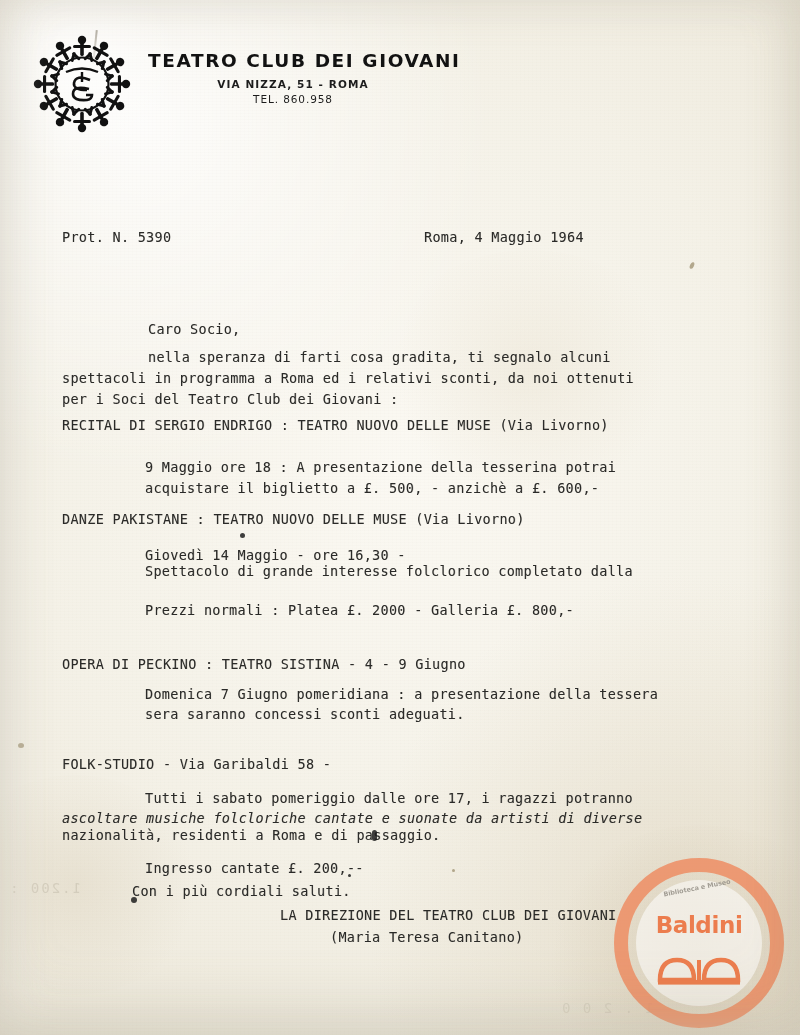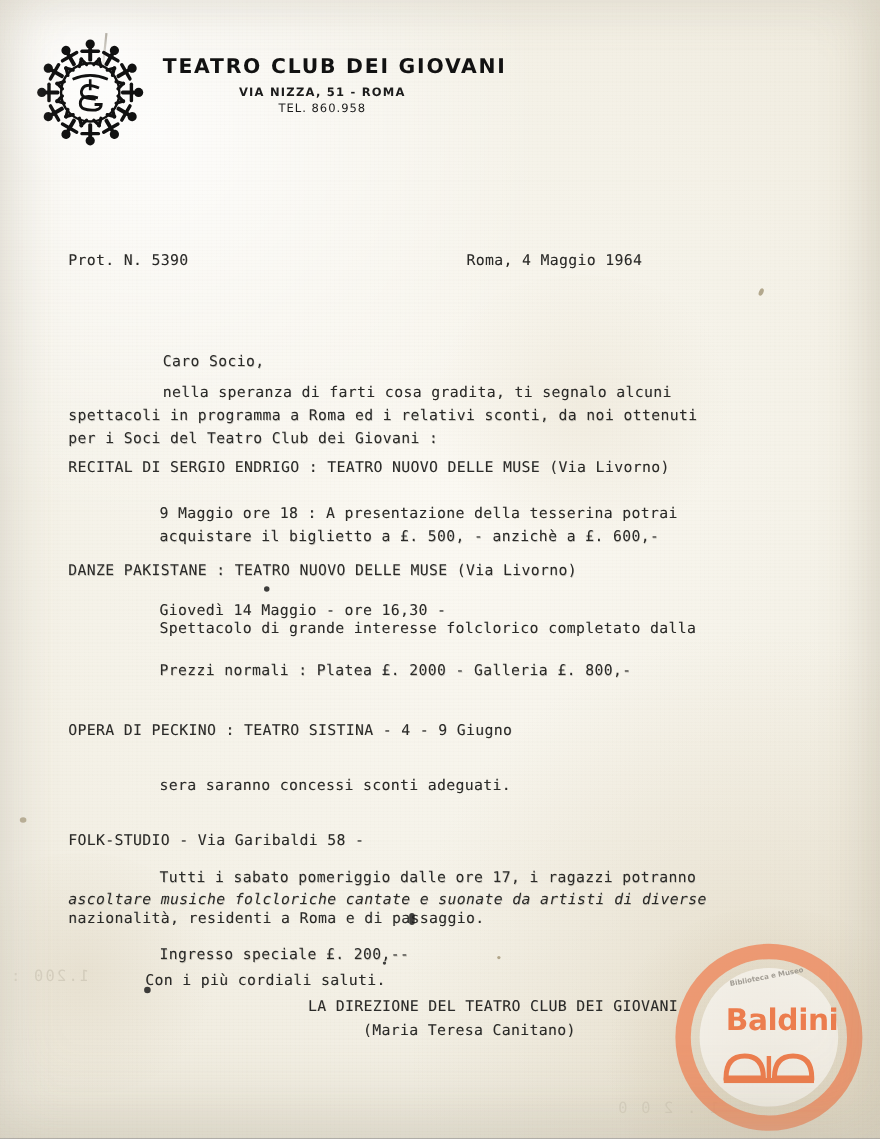--- a/index.html
+++ b/index.html
@@ -182,26 +182,26 @@
     font-family: "DejaVu Sans", sans-serif;
     font-size: 6.4px;
     font-weight: bold;
     line-height: 1.35;
     color: #9a958c;
     transform: rotate(-11deg);
     opacity: 0.9;
   }
   .stamp-name {
     position: absolute;
-    left: 12px;
+    left: 0;
     top: 54px;
     width: 100%;
     text-align: center;
     font-family: "DejaVu Sans", sans-serif;
-    font-size: 27px;
+    font-size: 23px;
     font-weight: bold;
     color: #ec7d4e;
     letter-spacing: -0.4px;
   }
   .stamp-book {
     position: absolute;
     left: 40px;
     top: 92px;
     width: 90px;
     height: 40px;
@@ -346,27 +346,28 @@
   <div class="typed" style="left:62px; top:418px;">RECITAL DI SERGIO ENDRIGO : TEATRO NUOVO DELLE MUSE (Via Livorno)</div>
   <div class="typed" style="left:145px; top:460px;">9 Maggio ore 18 : A presentazione della tesserina potrai</div>
   <div class="typed" style="left:145px; top:481px;">acquistare il biglietto a £. 500, - anzichè a £. 600,-</div>
 
   <div class="typed" style="left:62px; top:512px;">DANZE PAKISTANE : TEATRO NUOVO DELLE MUSE (Via Livorno)</div>
   <div class="typed" style="left:145px; top:548px;">Giovedì 14 Maggio - ore 16,30 -</div>
   <div class="typed" style="left:145px; top:564px;">Spettacolo di grande interesse folclorico completato dalla</div>
   <div class="typed" style="left:145px; top:603px;">Prezzi normali : Platea £. 2000 - Galleria £. 800,-</div>
 
   <div class="typed" style="left:62px; top:657px;">OPERA DI PECKINO : TEATRO SISTINA - 4 - 9 Giugno</div>
+  <div class="typed" style="left:145px; top:687px;">Domenica 7 Giugno pomeridiana : a presentazione della tessera</div>
   <div class="typed" style="left:145px; top:707px;">sera saranno concessi sconti adeguati.</div>
 
   <div class="typed" style="left:62px; top:757px;">FOLK-STUDIO - Via Garibaldi 58 -</div>
   <div class="typed" style="left:145px; top:791px;">Tutti i sabato pomeriggio dalle ore 17, i ragazzi potranno</div>
   <div class="typed" style="left:62px; top:811px;font-style:italic;">ascoltare musiche folcloriche cantate e suonate da artisti di diverse</div>
   <div class="typed" style="left:62px; top:828px;">nazionalità, residenti a Roma e di passaggio.</div>
-  <div class="typed" style="left:145px; top:861px;">Ingresso speciale £. 200,--</div>
+  <div class="typed" style="left:145px; top:861px;">Ingresso cantate £. 200,--</div>
 
   <div class="typed" style="left:132px; top:884px;">Con i più cordiali saluti.</div>
   <div class="typed" style="left:280px; top:908px;">LA DIREZIONE DEL TEATRO CLUB DEI GIOVANI</div>
   <div class="typed" style="left:330px; top:930px;text-align:right;">(Maria Teresa Canitano)</div>
 
   <div class="bleed" style="left:8px; top:880px;">1.200 :</div>
   <div class="bleed" style="left:560px; top:1000px; opacity:0.30;">1 . 2 0 0</div>
 
   <div class="speck" style="left:690px; top:262px; width:4px; height:7px; transform:rotate(24deg);"></div>
   <div class="speck" style="left:18px; top:743px; width:6px; height:5px;"></div>

